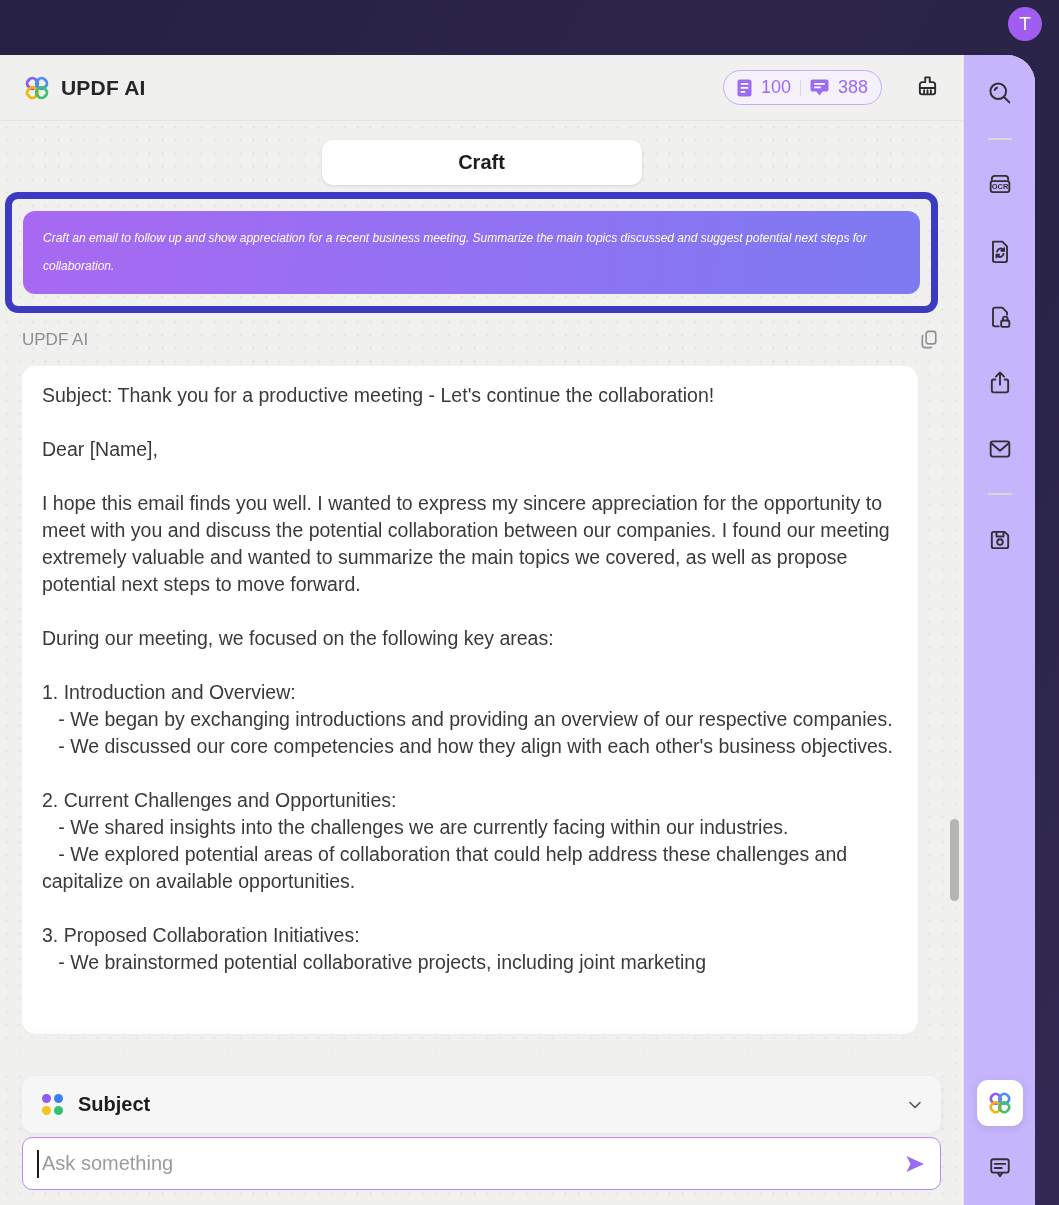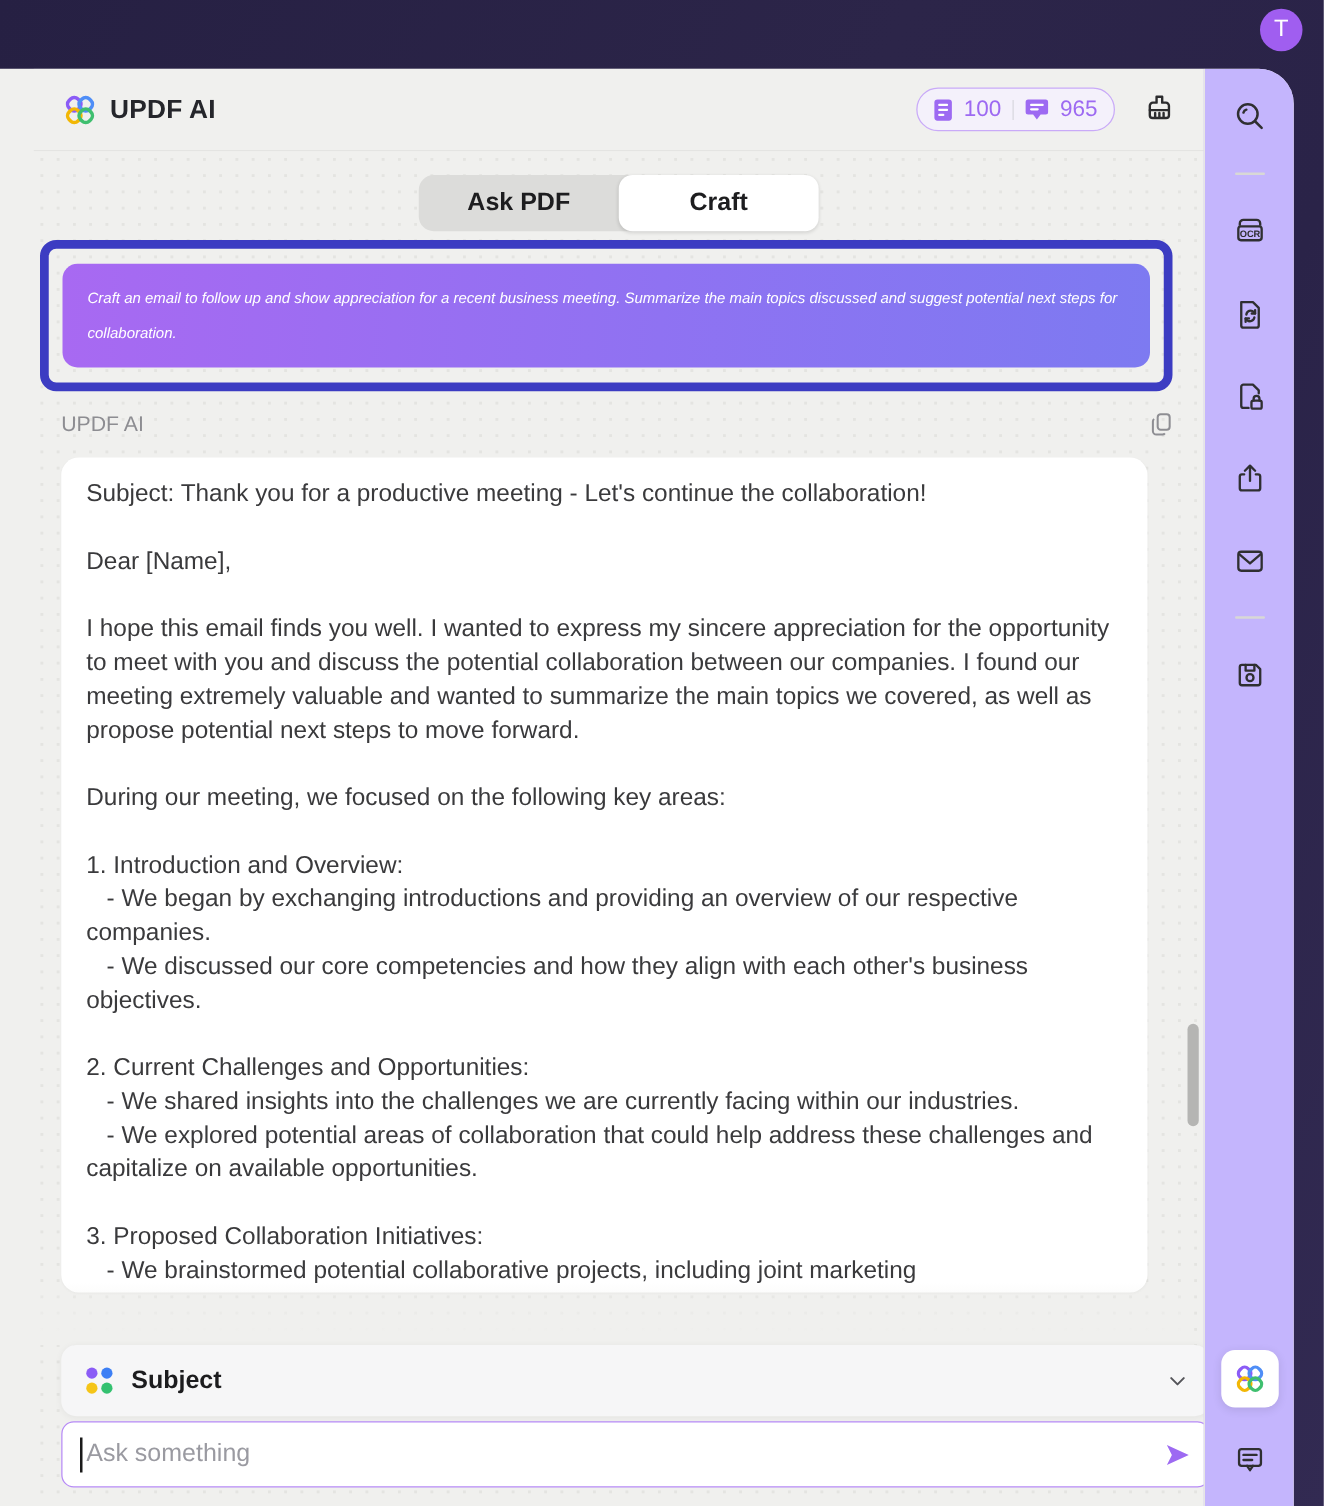--- a/index.html
+++ b/index.html
@@ -13,26 +13,26 @@
   .avatar {
     position:absolute; top:7px; right:17px; width:34px; height:34px;
     border-radius:50%; background:#a05ef0; color:#fff; font-size:19px;
     display:flex; align-items:center; justify-content:center; font-weight:500;
   }
   
   .panel {
     position:absolute; top:55px; left:0; width:1035px; height:1150px;
     background:#f0f0ee; border-top-right-radius:28px; overflow:hidden; display:flex;
   }
-  .main { width:963px; height:100%; display:flex; flex-direction:column; position:relative;padding-left:27px; }
+  .main { width:963px; height:100%; display:flex; flex-direction:column; position:relative; }
   
   .hdr { height:66px; display:flex; align-items:center; padding:0 22px; border-bottom:1px solid #e4e4e2; background:#f0f0ee; }
   .brand { display:flex; align-items:center; gap:9px; }
   .brand-title { font-size:21px; font-weight:700; color:#25262b; letter-spacing:.2px; }
-  .hdr-right { margin-left:auto; display:flex; align-items:center; gap:22px; }
+  .hdr-right { margin-left:auto; display:flex; align-items:center; gap:32px; }
   .credits {
     display:flex; align-items:center; gap:9px; border:1.5px solid #c9aaf8;
     border-radius:18px; height:35px; padding:0 13px; background:#f4f1fb;
   }
   .credit-num { color:#9d6af2; font-size:18px; font-weight:500; }
   .credit-sep { width:1px; height:16px; background:#d8d8e0; }
   .icon-btn { background:none; border:none; cursor:pointer; display:flex; align-items:center; justify-content:center; }
   
   .chat {
     flex:1; position:relative; overflow:hidden;
@@ -123,36 +123,35 @@
           </span>
           <span class="credit-num">100</span>
           <span class="credit-sep"></span>
           <span>
             <svg width="19" height="17" viewBox="0 0 19 17">
                 <path d="M2.5 0.5 h14 a2 2 0 0 1 2 2 v8 a2 2 0 0 1-2 2 h-4 l-3 4 -3-4 h-4 a2 2 0 0 1-2-2 v-8 a2 2 0 0 1 2-2 z" fill="#9d6af2"></path>
                 <rect x="4" y="4" width="11" height="1.8" rx="0.9" fill="#fff"></rect>
                 <rect x="4" y="7.5" width="7" height="1.8" rx="0.9" fill="#fff"></rect>
               </svg>
           </span>
-          <span class="credit-num">965</span>
+          <span class="credit-num">388</span>
         </div>
         <button class="icon-btn">
           <svg width="27" height="27" viewBox="0 0 24 24" fill="none" stroke="#2c2c2e" stroke-width="1.7" stroke-linecap="round" stroke-linejoin="round">
             <path d="M10 3 h4 v4.2 h2.6 a2.2 2.2 0 0 1 2.2 2.2 v3.1 H5.2 v-3.1 a2.2 2.2 0 0 1 2.2-2.2 H10 z"></path>
             <path d="M5.2 12.5 v3.6 a2 2 0 0 0 2 2 h9.6 a2 2 0 0 0 2-2 v-3.6"></path>
             <path d="M9 14.5 v3.4 M12 14.5 v3.4 M15 14.5 v3.4"></path>
           </svg>
         </button>
       </div>
     </div>
 
     <div class="chat">
       <div class="tabs-wrap">
         <div class="tabs">
-          <div class="tab">Ask PDF</div>
           <div class="tab active">Craft</div>
         </div>
       </div>
 
       <div class="highlight">
         <div class="bubble">Craft an email to follow up and show appreciation for a recent business meeting. Summarize the main topics discussed and suggest potential next steps for collaboration.</div>
       </div>
 
       <div class="ai-row">
         <span class="ai-name">UPDF AI</span>

